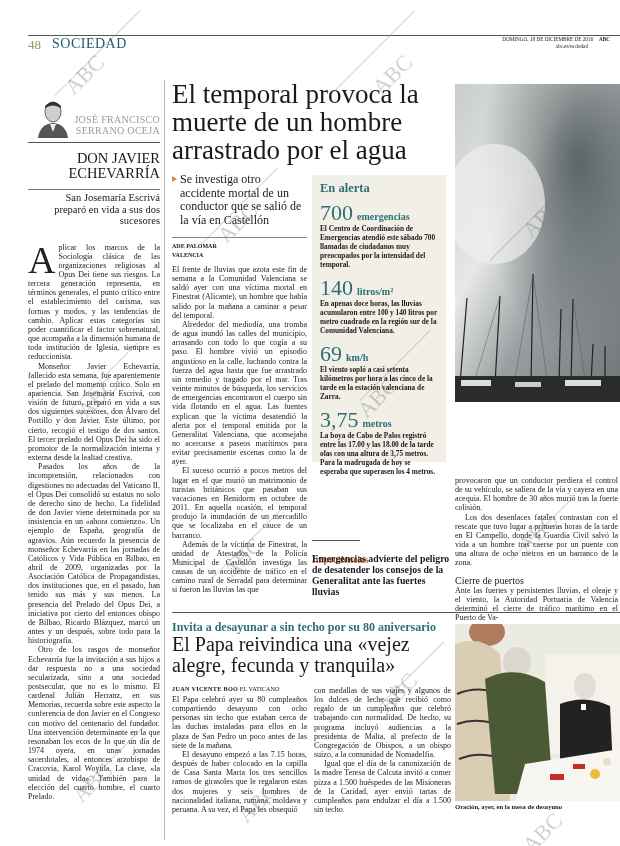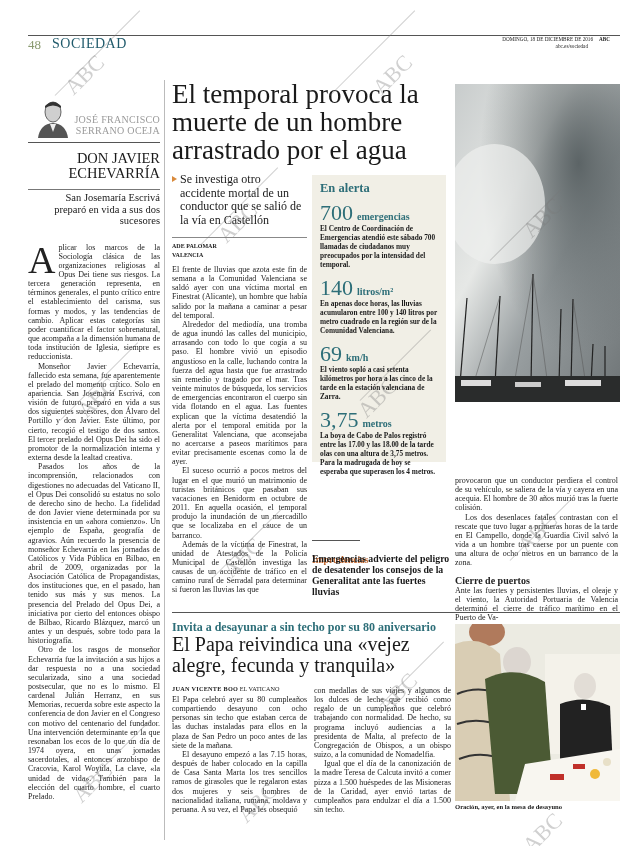--- a/index.html
+++ b/index.html
@@ -42,21 +42,21 @@
   .stat .desc { font-size: 7.3px; font-weight: bold; line-height: 9px; color: #1a1a1a; }
 
   .impr-rule { position: absolute; left: 312px; top: 540px; width: 48px; height: 1px; background: #555; }
   .impr-kicker { position: absolute; left: 312px; top: 535px; font-size: 9.5px; font-weight: bold; color: #c0642a; font-family: "Liberation Serif", serif; margin-top: 20px; }
   .impr-head { position: absolute; left: 312px; top: 553px; width: 140px; font-size: 9.8px; font-weight: bold; line-height: 11px; font-family: "Liberation Serif", serif; }
 
   .photo-harbor { position: absolute; left: 455px; top: 84px; width: 165px; height: 318px; overflow: hidden; }
   .photo-breakfast { position: absolute; left: 455px; top: 624px; width: 165px; height: 177px; overflow: hidden; }
   .caption { position: absolute; left: 455px; top: 803px; font-size: 6.6px; font-weight: bold; font-family: "Liberation Serif", serif; }
 
-  .sub-head { font-size: 10px; font-weight: bold; font-family: "Liberation Serif", serif; margin: 4px 0 1px 0; }
+  .sub-head { font-size: 10px; font-weight: normal; font-family: "Liberation Serif", serif; margin: 4px 0 1px 0; }
 
   .bottom-rule { position: absolute; left: 172px; top: 612px; width: 448px; height: 1px; background: #555; }
   .pope-kicker { position: absolute; left: 172px; top: 620px; font-size: 12px; font-weight: bold; color: #2d6e78; font-family: "Liberation Serif", serif; }
   .pope-head { position: absolute; left: 172px; top: 634px; width: 280px; font-size: 20px; line-height: 21px; font-family: "Liberation Serif", serif; }
   .pope-byline { position: absolute; left: 172px; top: 685px; font-size: 6.2px; font-family: "Liberation Serif", serif; }
   .pope-byline b { letter-spacing: 0.3px; }
 
   .watermark { position: absolute; font-family: "Liberation Serif", serif; font-size: 22px; color: rgba(120,120,120,0.35); transform: rotate(-45deg); pointer-events: none; }
   .wm-line { position: absolute; height: 1px; background: rgba(120,120,120,0.35); transform-origin: left center; transform: rotate(-45deg); pointer-events: none; }
 </style>

